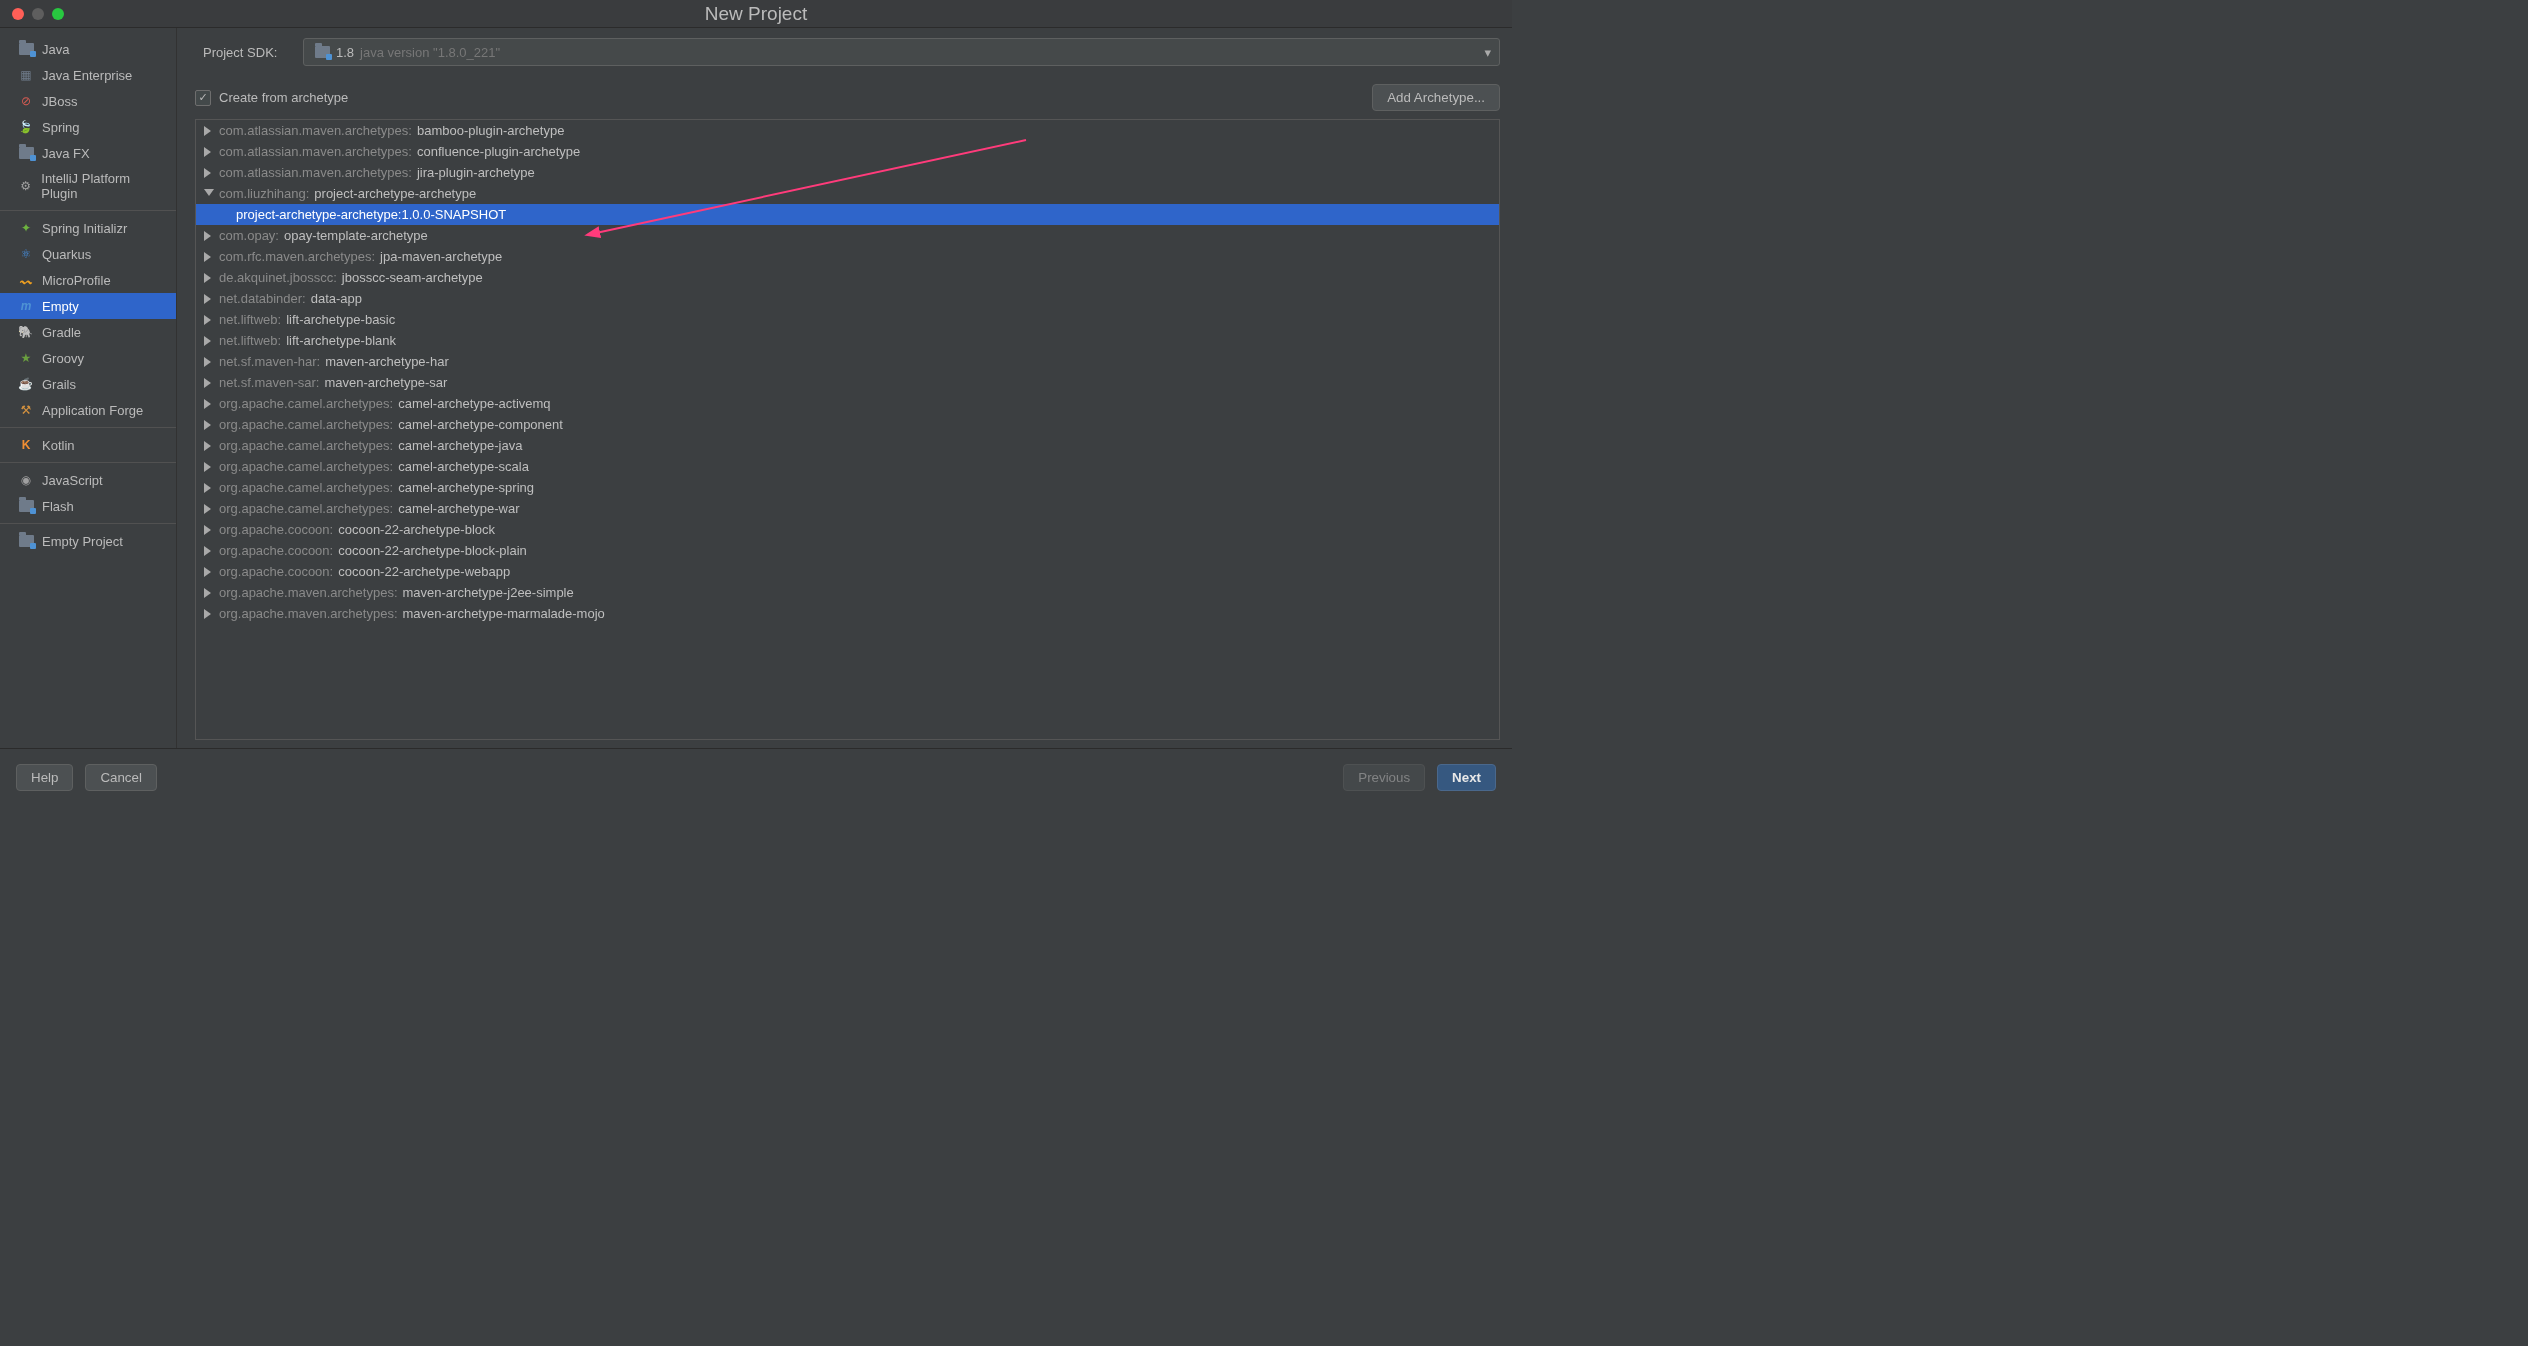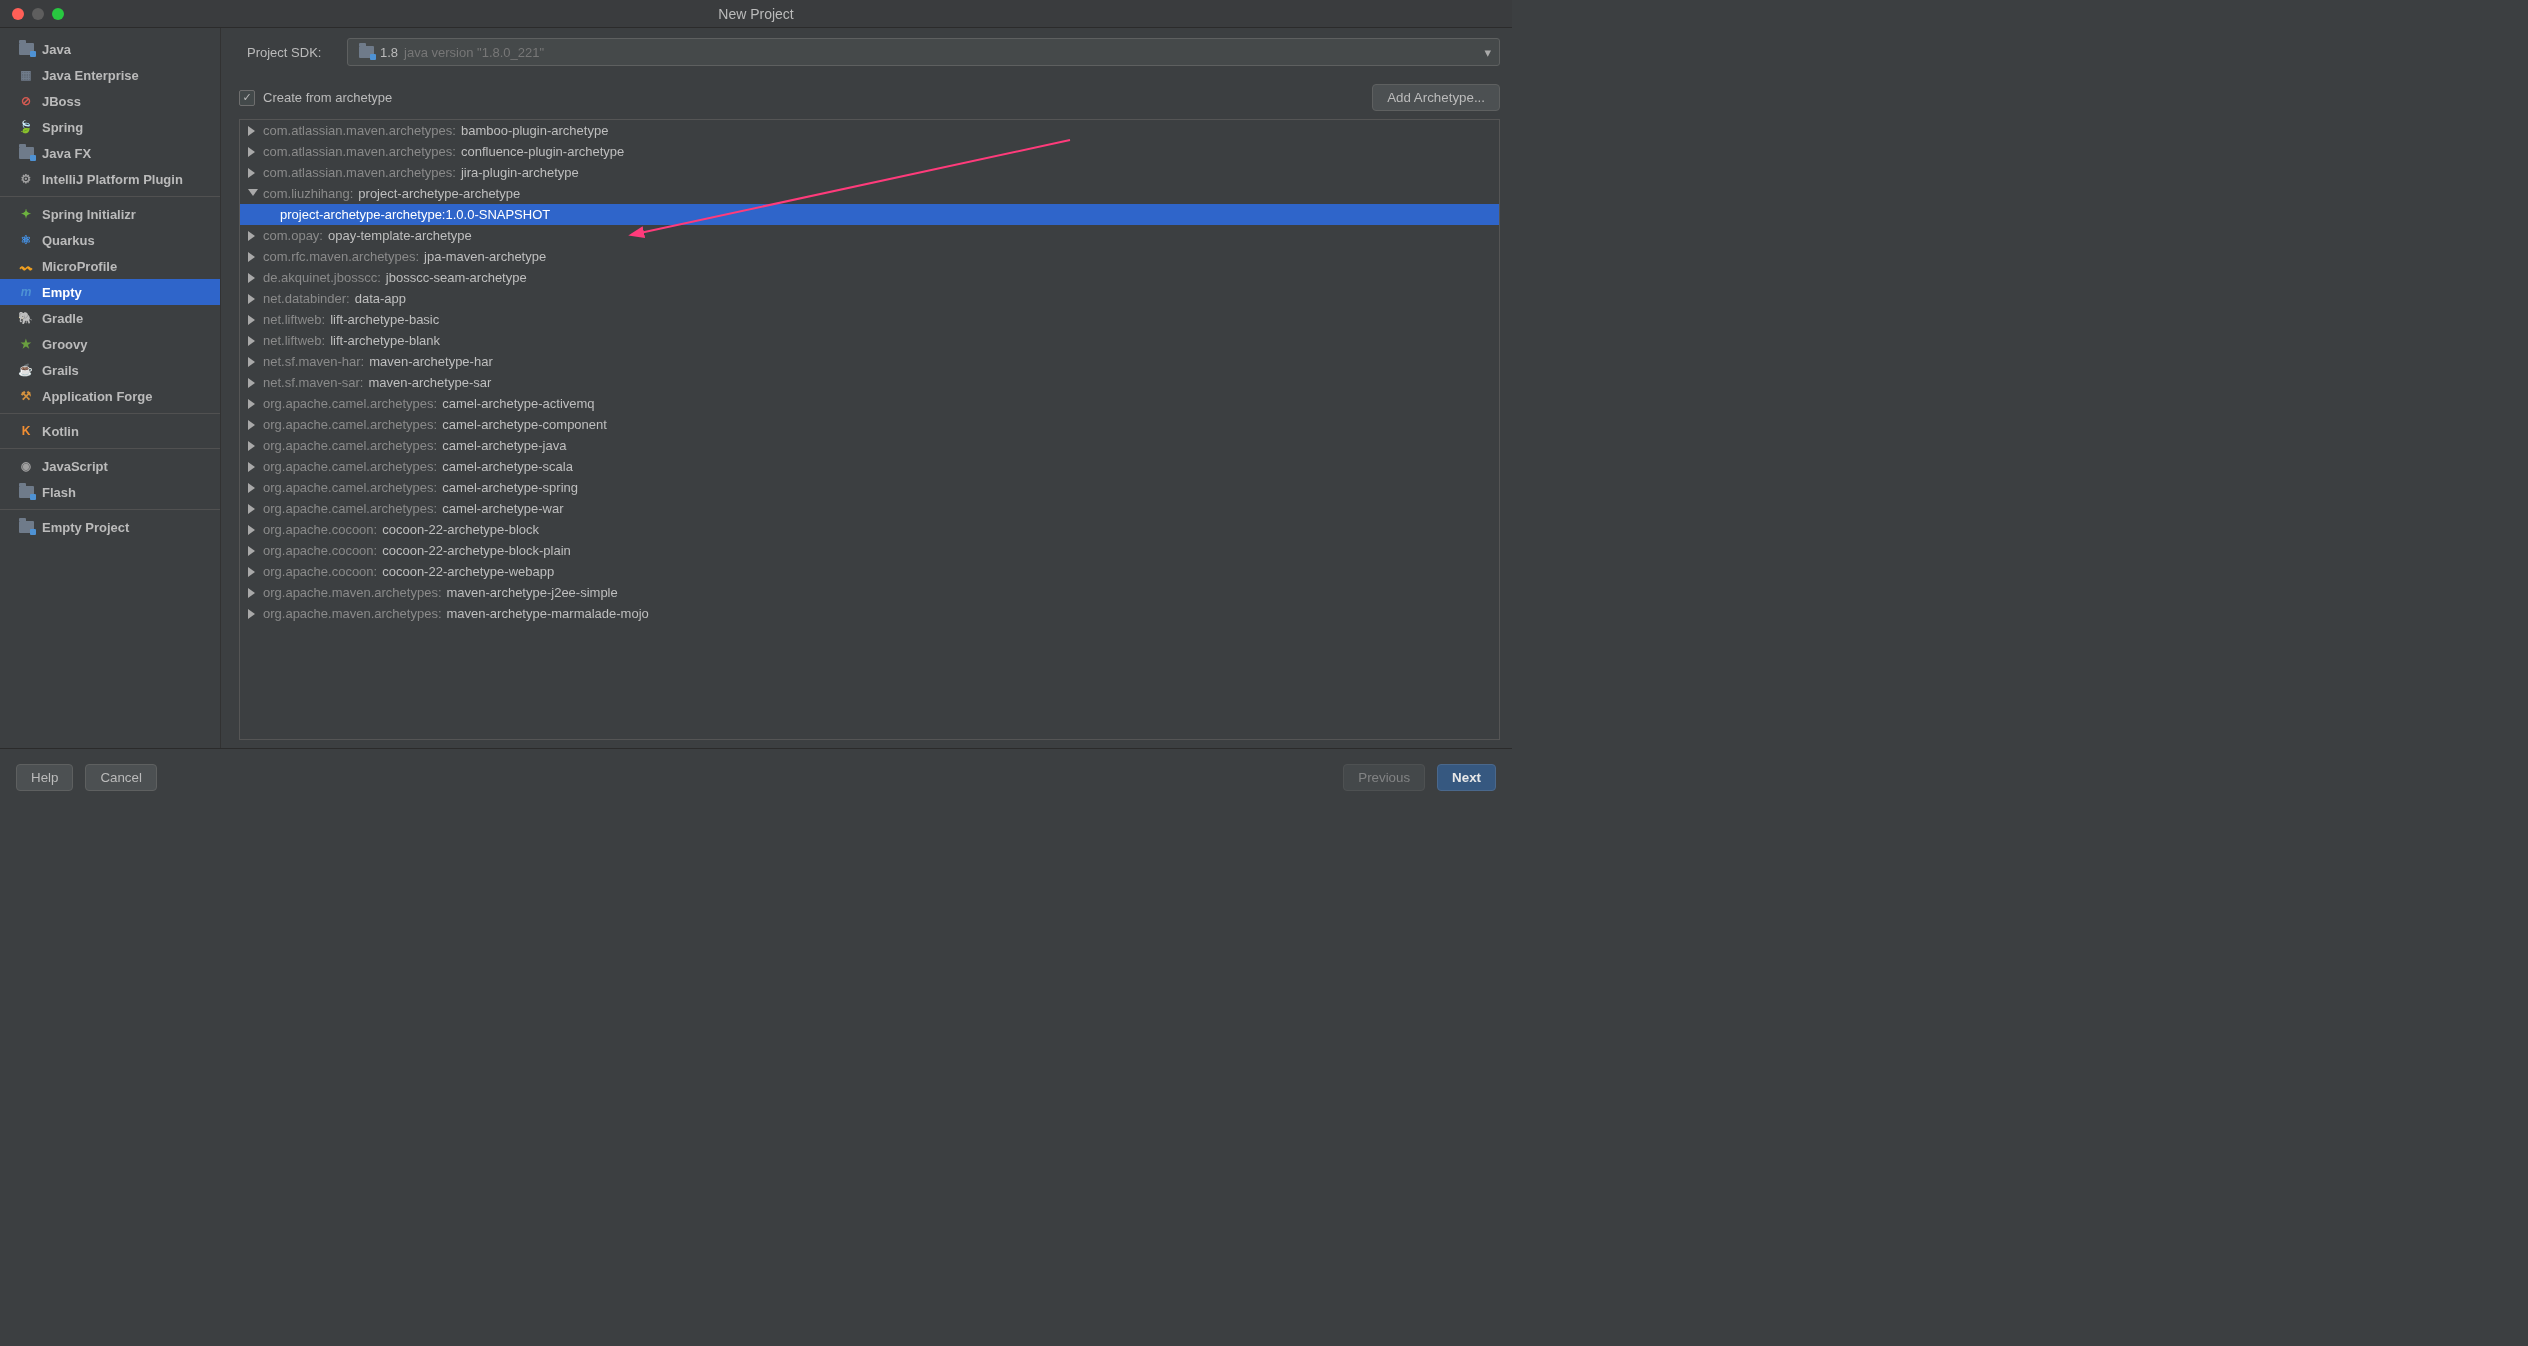--- a/index.html
+++ b/index.html
@@ -1,23 +1,23 @@
 <!DOCTYPE html>
 <html><head>
 <meta charset="utf-8">
 <style>
 * { margin: 0; padding: 0; box-sizing: border-box; font-family: -apple-system, "Segoe UI", sans-serif; }
 body { background: #3c3f41; color: #bbb; font-size: 13px; width: 1512px; height: 806px; overflow: hidden; display:flex; flex-direction:column;}
 .titlebar { height: 28px; background: #3a3c3e; border-bottom: 1px solid #2b2b2b; display:flex; align-items:center; position:relative;}
 .traffic { display:flex; gap:8px; padding-left:12px;}
 .dot{width:12px;height:12px;border-radius:50%;}
 .dot.red{background:#ff5f57;} .dot.yellow{background:#5e5e5e;} .dot.green{background:#28c840;}
-.title{position:absolute; left:50%; transform:translateX(-50%); color:#bbb; font-size:14px;}
+.title{position:absolute; left:50%; transform:translateX(-50%); color:#bbb; font-size:19px;}
 .body{flex:1; display:flex; min-height:0;}
-.sidebar{width:221px; background:#3c3f41; border-right:1px solid #323232; padding-top:8px; overflow:auto;font-weight:bold;}
+.sidebar{width:177px; background:#3c3f41; border-right:1px solid #323232; padding-top:8px; overflow:auto;}
 .sb-item{display:flex;align-items:center;gap:8px;padding:5px 12px 5px 18px;cursor:pointer;}
 .sb-item.selected{background:#2f65ca; color:#fff;}
 .sb-sep{height:1px;background:#515151;margin:4px 0;}
 .ic{width:16px;height:16px;display:inline-flex;align-items:center;justify-content:center;font-size:12px;}
 .main{flex:1; display:flex; flex-direction:column; padding:10px 12px 0 18px; min-height:0;}
 .row{display:flex;align-items:center;gap:12px;margin-bottom:10px;}
 .sdk-label{color:#bbb;width:88px;margin-left:8px;}
 .sdk-select{flex:1;background:#45494a;border:1px solid #5e6060;border-radius:3px;height:28px;display:flex;align-items:center;padding:11px 10px;position:relative;}
 .sdk-select .chev{position:absolute;right:8px;color:#aaa;}
 .chkrow{display:flex;align-items:center;justify-content:space-between;margin:8px 0 8px 0;}

